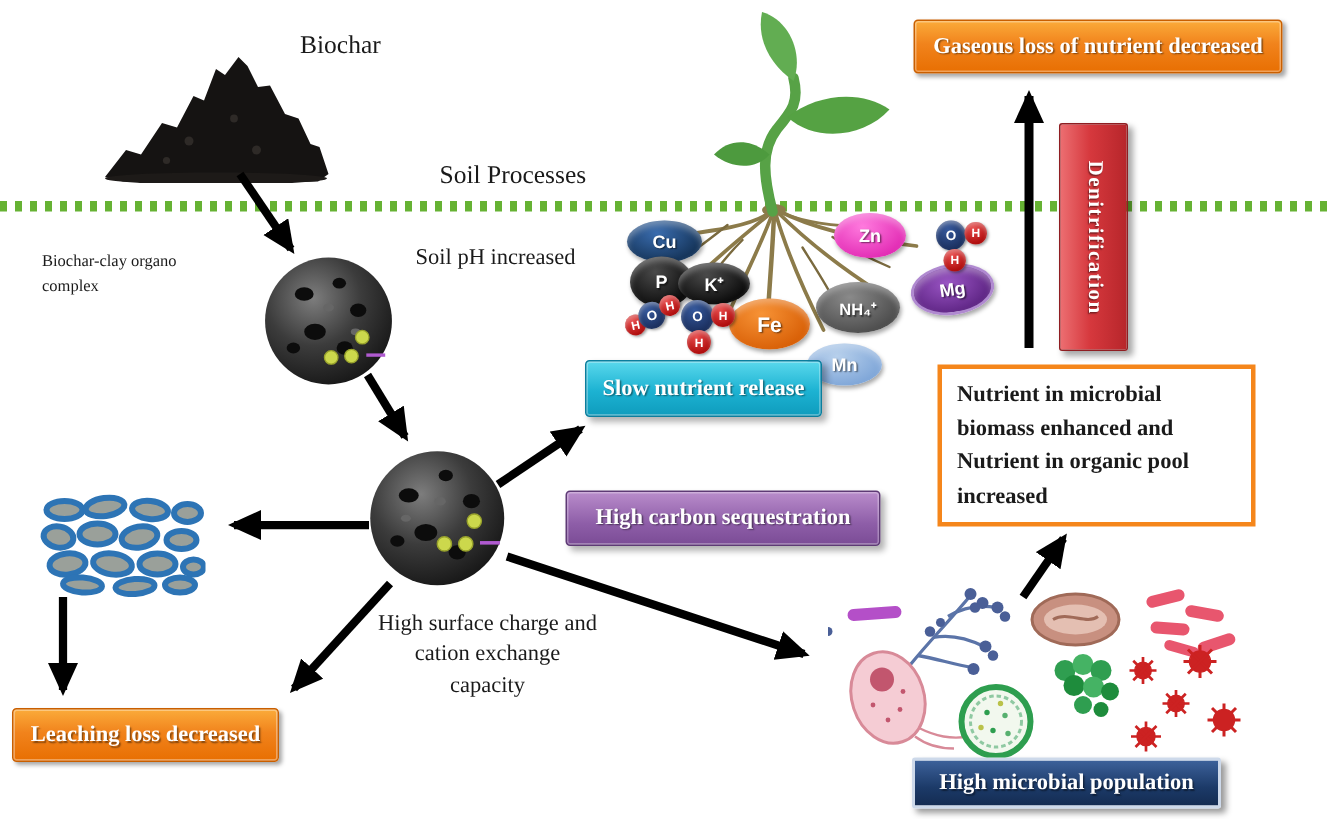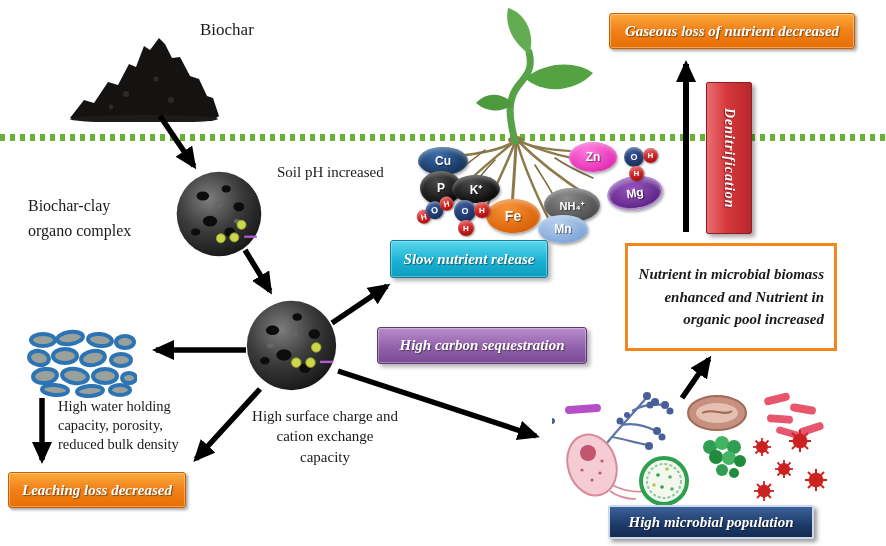--- a/index.html
+++ b/index.html
@@ -1,22 +1,22 @@
 <!DOCTYPE html>
 <html><head>
 <meta charset="utf-8">
 <style>
   html,body{margin:0;padding:0;background:#fff;}
   #canvas{position:relative;width:886px;height:546px;background:#fff;overflow:hidden;
           font-family:"Liberation Serif",serif;}
   .abs{position:absolute;}
   .lbl{font-weight:normal;color:#1a1a1a;}
-  .box{display:flex;align-items:center;justify-content:center;text-align:right;
+  .box{display:flex;align-items:center;justify-content:center;text-align:left;
        font-weight:bold;color:#fff;text-shadow:1px 1px 1px rgba(0,0,0,.45);
-       box-sizing:border-box;font-style:italic;}
+       box-sizing:border-box;}
   .box-orange{background:linear-gradient(180deg,#fbab3a 0%,#f1831c 45%,#e86f02 100%);
        border:1px solid #c95f00;border-radius:3px;
        box-shadow:2px 2px 3px rgba(0,0,0,.35), inset 0 0 0 1px rgba(255,255,255,.35);}
   .box-cyan{background:linear-gradient(180deg,#59d8ec 0%,#1cb2d2 55%,#0f9cbd 100%);
        border:1px solid #0b7e9d;border-radius:3px;
        box-shadow:3px 3px 4px rgba(0,0,0,.3), inset 0 0 0 1px rgba(255,255,255,.3);}
   .box-purple{background:linear-gradient(180deg,#b98ccb 0%,#8e5ea8 60%,#7b4c96 100%);
        border:1px solid #5e3a75;border-radius:3px;
        box-shadow:3px 3px 4px rgba(0,0,0,.3), inset 0 0 0 1px rgba(255,255,255,.3);}
   .box-red{background:linear-gradient(90deg,#ec6e71 0%,#d6383d 45%,#b7262b 100%);
@@ -56,21 +56,22 @@
   <svg class="abs" style="left:66px;top:34px;" width="156" height="88" viewBox="0 0 156 88">
     <polygon fill="#151312" points="4,84 18,66 28,69 42,48 52,51 63,30 70,33 78,12 84,16 93,4 99,10 106,24 114,23 124,42 133,45 141,62 147,64 153,82 146,87 112,88 56,88 16,87"></polygon>
     <ellipse cx="78" cy="85" rx="74" ry="4" fill="#1d1a18"></ellipse>
     <circle cx="60" cy="60" r="3" fill="#2e2a27"></circle>
       <circle cx="90" cy="45" r="2.6" fill="#2e2a27"></circle>
     <circle cx="105" cy="66" r="3" fill="#2e2a27"></circle>
       <circle cx="45" cy="73" r="2.4" fill="#2e2a27"></circle>
   </svg>
   <div class="abs lbl" style="left:200px;top:20px;font-size:17px;">Biochar</div>
 
-  <div class="abs lbl" style="left:28px;top:194px;width:122px;font-size:16px;line-height:1.55;">Biochar-clay organo complex</div>
+  <div class="abs lbl" style="left:293px;top:107px;font-size:17px;">Soil Processes</div>
+  <div class="abs lbl" style="left:28px;top:166px;width:122px;font-size:11px;line-height:1.55;">Biochar-clay organo complex</div>
   <div class="abs lbl" style="left:277px;top:164px;font-size:15px;">Soil pH increased</div>
 
   <svg class="abs" style="left:174px;top:168px;" width="90" height="92" viewBox="0 0 100 100">
     <defs>
       <radialGradient id="sph" cx="38%" cy="32%" r="75%">
         <stop offset="0%" stop-color="#7d7d7d"></stop>
           <stop offset="50%" stop-color="#3c3c3c"></stop>
         <stop offset="100%" stop-color="#141414"></stop>
       </radialGradient>
     </defs>
@@ -119,21 +120,20 @@
       <ellipse cx="20" cy="48" rx="12" ry="7" transform="rotate(-6 20 48)"></ellipse>
         <ellipse cx="50" cy="48" rx="13" ry="7" transform="rotate(8 50 48)"></ellipse>
       <ellipse cx="80" cy="48" rx="12" ry="7"></ellipse>
         <ellipse cx="104" cy="50" rx="7" ry="5"></ellipse>
       <ellipse cx="30" cy="62" rx="13" ry="5" transform="rotate(4 30 62)"></ellipse>
         <ellipse cx="65" cy="63" rx="13" ry="5" transform="rotate(-4 65 63)"></ellipse>
       <ellipse cx="95" cy="62" rx="10" ry="5"></ellipse>
     </g>
   </svg>
 
-  <div class="abs" style="left:58px;top:397px;width:140px;font-size:14.5px;line-height:1.32;color:#1a1a1a;">High water holding capacity, porosity, reduced bulk density</div>
 
   <div class="abs lbl" style="left:250px;top:406px;width:150px;font-size:15px;line-height:1.35;text-align:center;">High surface charge and cation exchange capacity</div>
 
   <svg class="abs" style="left:425px;top:0;" width="210" height="235" viewBox="0 0 210 235">
     <g stroke="#8c7b4a" fill="none" stroke-linecap="round">
       <path d="M90,140 C80,150 52,154 18,158" stroke-width="2.5"></path>
       <path d="M90,141 C70,158 48,175 28,196" stroke-width="2.5"></path>
       <path d="M90,142 C82,165 68,190 58,216" stroke-width="2.5"></path>
       <path d="M91,143 C90,170 87,200 86,228" stroke-width="3"></path>
       <path d="M92,142 C100,170 112,196 124,220" stroke-width="2.5"></path>
@@ -154,33 +154,33 @@
 
   <div class="abs nutrient n-cu" style="left:418px;top:147px;width:50px;height:28px;text-align:right;">
     <span>Cu</span>
     </div>
   <div class="abs nutrient n-p" style="left:420px;top:171px;width:42px;height:34px;">
     <span>P</span>
     </div>
   <div class="abs nutrient n-k" style="left:452px;top:175px;width:48px;height:28px;">
     <span>K⁺</span>
     </div>
-  <div class="abs nutrient n-zn" style="left:569px;top:142px;width:48px;height:30px;">
+  <div class="abs nutrient n-zn" style="left:556px;top:142px;width:48px;height:30px;">
     <span>Zn</span>
     </div>
   <div class="abs nutrient n-mg" style="left:607px;top:176px;width:52px;height:30px;transform:rotate(-8deg);">
     <span>Mg</span>
     </div>
   <div class="abs nutrient n-fe" style="left:486px;top:199px;width:54px;height:34px;font-size:14px;">
     <span>Fe</span>
     </div>
   <div class="abs nutrient n-nh4" style="left:544px;top:188px;width:56px;height:34px;font-size:11px;">
     <span>NH₄⁺</span>
     </div>
-  <div class="abs nutrient n-mn" style="left:538px;top:215px;width:50px;height:28px;">
+  <div class="abs nutrient n-mn" style="left:538px;top:229px;width:50px;height:28px;">
     <span>Mn</span>
     </div>
 
   <div class="molecule" style="left:416px;top:199px;width:40px;height:26px;transform:rotate(-12deg);">
     <span class="atom atom-h" style="left:0;top:8px;width:14px;height:14px;">H</span>
     <span class="atom atom-o" style="left:10px;top:2px;width:18px;height:18px;">O</span>
     <span class="atom atom-h" style="left:25px;top:0;width:14px;height:14px;">H</span>
   </div>
   <div class="molecule" style="left:450px;top:198px;width:42px;height:40px;">
     <span class="atom atom-o" style="left:4px;top:2px;width:22px;height:22px;">O</span>

